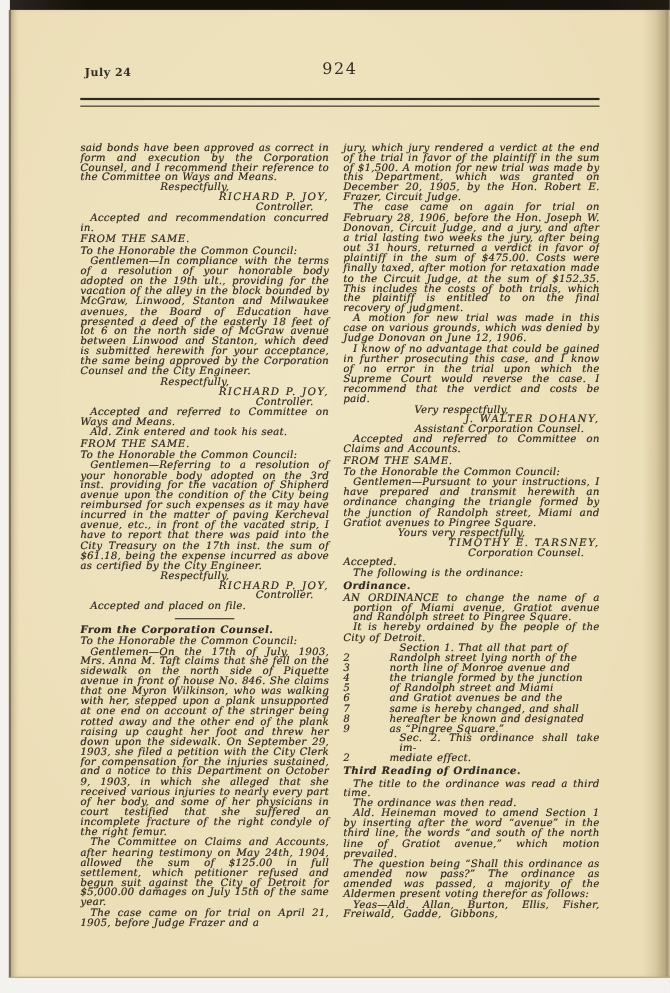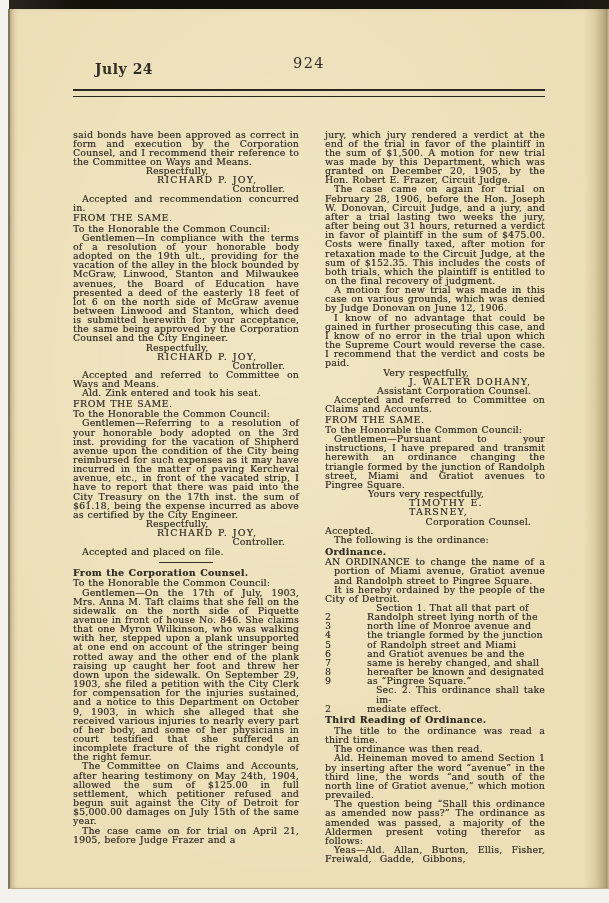--- a/index.html
+++ b/index.html
@@ -35,33 +35,33 @@
       rgba(64,48,20,.42) 87%,
       rgba(196,176,128,.30) 100%);
   }
   .content{
     position:absolute;left:63px;top:46px;width:472px;
     color:var(--ink);
   }
   .pageheader{position:relative;height:18px;}
   .date{
     position:absolute;left:4px;top:6px;
-    font-weight:bold;font-size:14px;letter-spacing:.5px;margin-left:18px;
+    font-weight:bold;font-size:10px;letter-spacing:.5px;
   }
   .pnum{
     position:absolute;left:0;right:0;top:0;text-align:center;
     font-size:14.5px;letter-spacing:1.5px;
   }
   .dbl-rule{
     margin-top:16px;height:4.5px;
     border-top:2.5px solid var(--rule);
     border-bottom:1.2px solid var(--rule);
   }
   .columns{
-    display:flex;gap:26px;margin-top:33px;height:752px;overflow:hidden;
+    display:flex;gap:13px;margin-top:33px;height:752px;overflow:hidden;font-style:italic;
   }
   .col-left{flex:none;width:226px;}
   .col-right{flex:1;min-width:0;}
   p,.sline,.ord-line{
     margin:0;font-size:9.3px;line-height:9.15px;
     letter-spacing:.2px;word-spacing:.6px;
     text-shadow:.3px 0 0 rgba(51,45,36,.55);
   }
   p{text-align:justify;}
   .ind{text-indent:9px;}
@@ -69,21 +69,21 @@
   .h-caps{
     text-align:left;text-indent:0;letter-spacing:.6px;
     margin:1.5px 0 1px;
   }
   .h-bold{
     text-align:left;text-indent:0;font-weight:bold;letter-spacing:.4px;
     margin:2.5px 0 1.5px;
   }
   .signoff{margin:0;}
   .signoff .s1{text-align:center;padding-right:18px;}
-  .signoff .s2{text-align:left;padding-left:84px;letter-spacing:1.3px;}
+  .signoff .s2{text-align:right;padding-left:84px;letter-spacing:1.3px;}
   .signoff .s3{text-align:right;padding-right:14px;}
   .rule-short{
     width:54px;border-top:1.8px solid var(--ink);
     margin:6px auto 5px;
   }
   .ord{margin:0;}
   .ord-line{display:flex;text-align:justify;}
   .ord-num{flex:none;width:13px;}
   .ord-text{flex:1;margin-left:29px;}
   .ord-indent .ord-text{padding-left:9px;}

